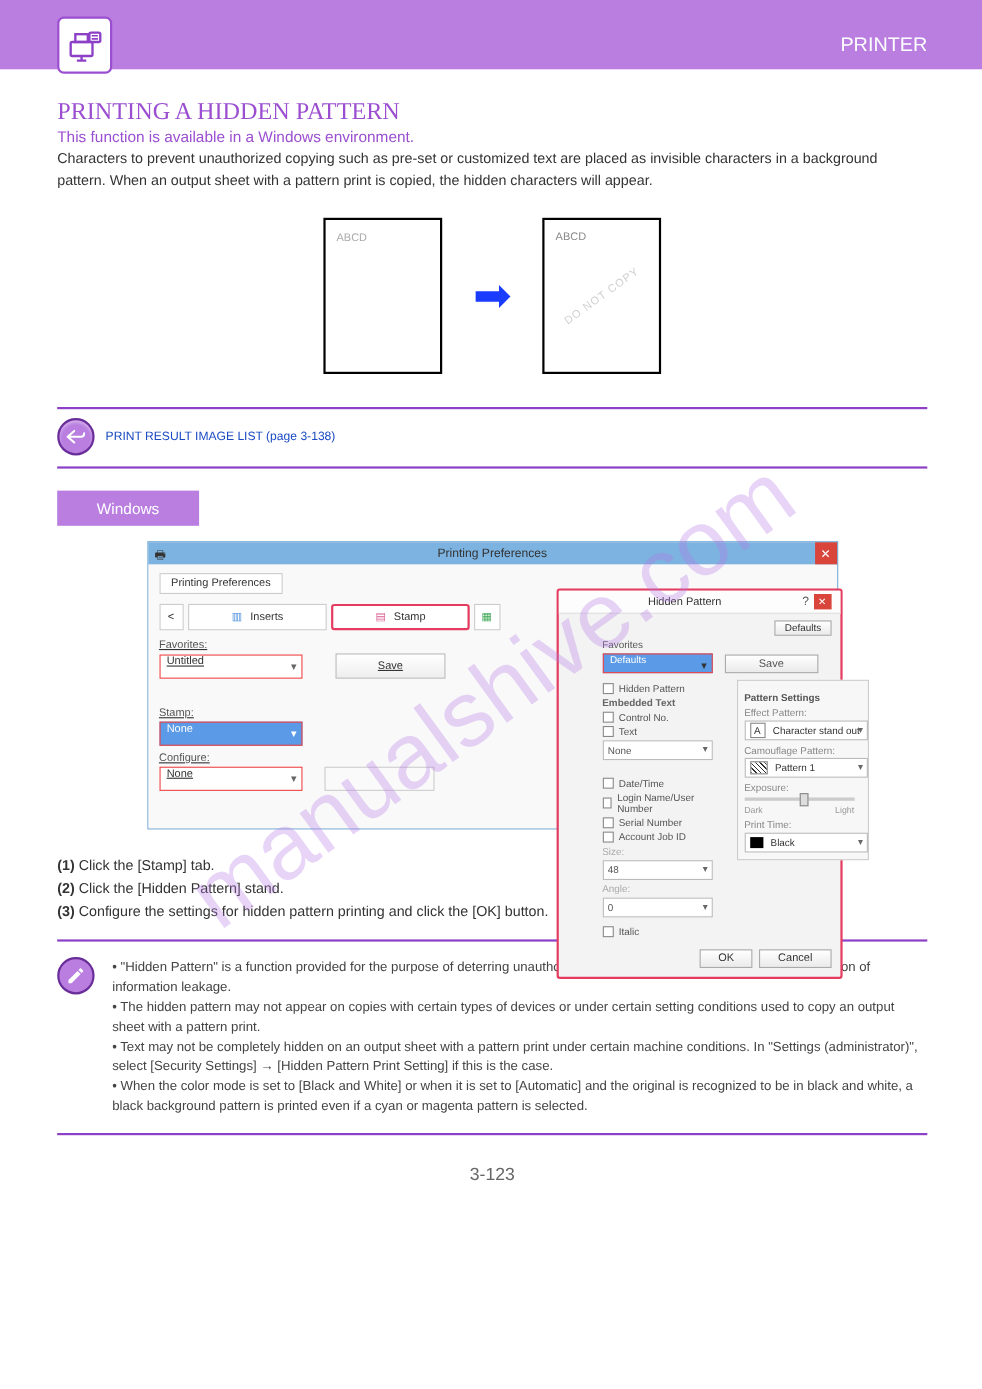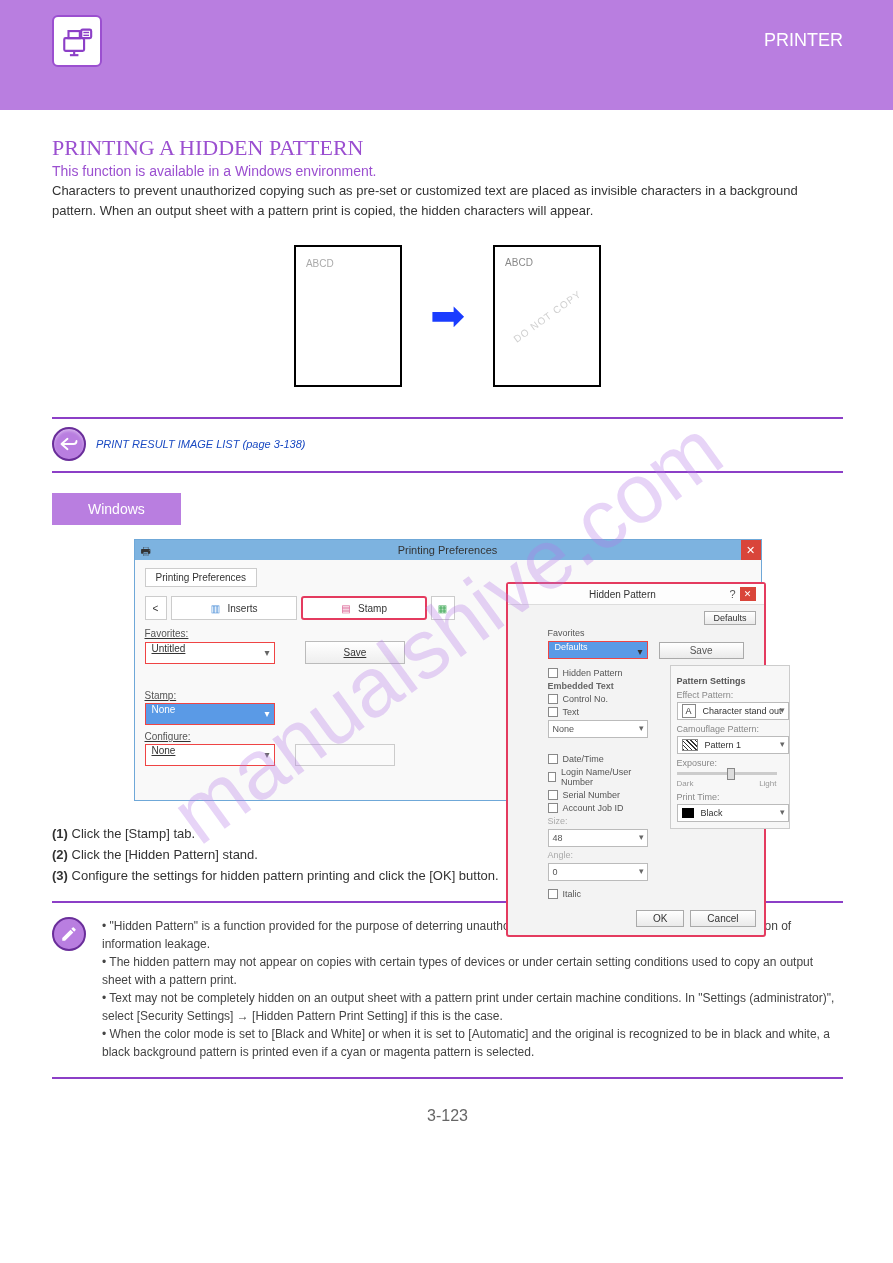--- a/index.html
+++ b/index.html
@@ -1,31 +1,31 @@
 <!DOCTYPE html>
 <html><head>
 <meta charset="utf-8">
 <style>
   * { box-sizing: border-box; margin: 0; padding: 0; }
   body { font-family: Arial, Helvetica, sans-serif; background: #fff; width: 893px; color: #333; font-size: 13px; }
-  .header-band { background: #b97ee0; height: 110px; position: relative; }
+  .header-band { background: #b97ee0; height: 63px; position: relative; }
   .logo-box { position: absolute; left: 52px; top: 15px; width: 50px; height: 52px; background: #fff; border: 2px solid #9b4fd0; border-radius: 6px; display:flex; align-items:center; justify-content:center; }
   .logo-box svg { width: 34px; height: 34px; }
   .header-band .header-right { position:absolute; right: 50px; top: 30px; color:#fff; font-size:18px; }
   .page { padding: 25px 50px 40px 52px; }
   .title { color: #9b4fd0; font-family: Georgia, 'Times New Roman', serif; font-size: 22px; margin-bottom: 2px; }
   .subtitle { color: #9b4fd0; font-size: 14px; margin-bottom: 2px; }
   .body-text { font-size: 13px; line-height: 1.5; margin-bottom: 8px; }
   .diagram { display:flex; justify-content:center; align-items:center; gap: 28px; margin: 25px 0 30px 0; }
   .doc-box { width: 108px; height: 142px; border: 2px solid #000; background:#fff; position:relative; }
   .arrow-glyph { color:#1a3cff; font-size:42px; line-height:1; }
   .hr-purple { border: none; border-top: 2px solid #8c3fc7; margin: 10px 0 8px 0; }
   .return-row { display:flex; align-items:center; gap:10px; }
   .return-badge { width:34px; height:34px; border-radius:50%; background:#b97ee0; border:2px solid #6a2e9a; display:flex; align-items:center; justify-content:center; color:#fff; font-size:18px; box-shadow: inset 0 2px 3px rgba(255,255,255,0.4); }
-  .return-link { color:#1a4ac2; font-size:11px;font-style:italic; }
+  .return-link { color:#1a4ac2; font-size:11px; }
   .windows-badge { display:inline-block; background:#b97ee0; color:#fff; padding:8px 36px; font-size:14px; margin-top:12px; }
   .screenshot-wrap { display:flex; justify-content:center; margin: 14px 0 25px 0; position:relative; }
   .watermark { position:absolute; left:50%; top:50%; transform: translate(-50%,-50%) rotate(-36deg); font-size:84px; color:rgba(180,120,230,0.32); pointer-events:none; font-family: Arial, sans-serif; white-space:nowrap; z-index:5; }
   .prefs-window { width: 628px; border:1px solid #6fa8d8; background:#f0f0f0; position:relative; font-size:10px; }
   .prefs-title { background:#7db3e0; color:#333; text-align:center; padding:4px 0; font-size:11px; position:relative; }
   .prefs-close { position:absolute; right:0; top:0; background:#d9453a; color:#fff; width:20px; height:20px; display:flex; align-items:center; justify-content:center; font-size:11px; }
   .prefs-body { background:#f9f9f9; padding:8px 10px 10px 10px; min-height: 240px; }
   .inner-tab { display:inline-block; border:1px solid #ccc; background:#fff; padding:3px 10px; font-size:10px; margin-bottom:5px; }
   .tab-strip { display:flex; align-items:center; gap:4px; margin:4px 0 8px 0; }
   .tab-arrow { width:22px; height:24px; border:1px solid #ccc; background:#fff; display:flex; align-items:center; justify-content:center; font-size:10px; }

